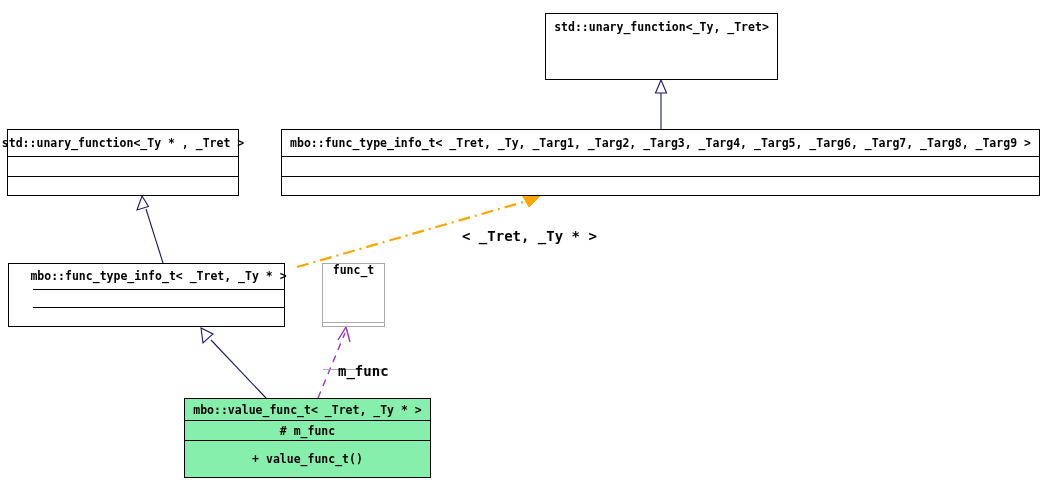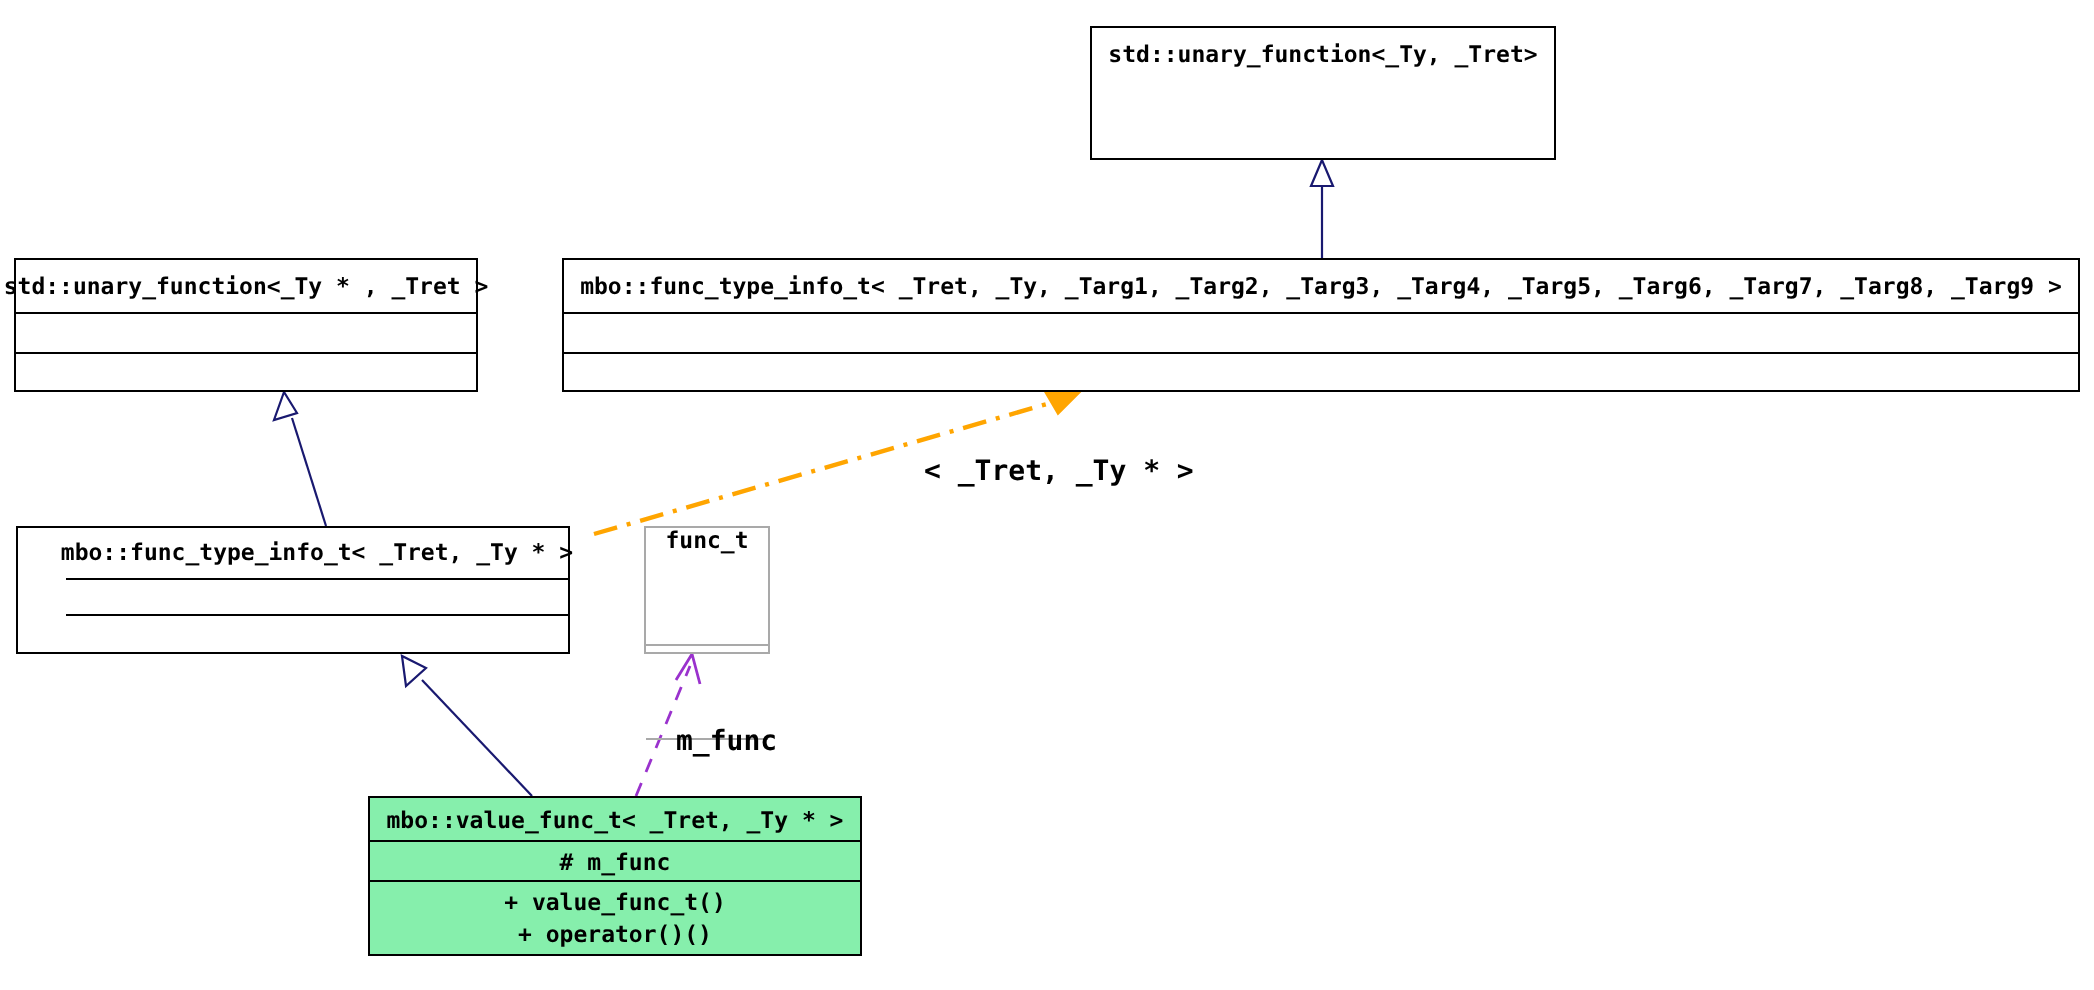--- a/index.html
+++ b/index.html
@@ -152,21 +152,20 @@
     <div class="node-ops node-sep empty" style="height:19px;"></div>
   </div>
 
   <div class="uml-node filled" style="left:184px; top:398px; width:247px; height:80px;">
     <div class="node-title" style="height:21px;">mbo::value_func_t&lt; _Tret, _Ty * &gt;</div>
     <div class="node-attrs node-sep" style="height:20px;">
       <div># m_func</div>
     </div>
     <div class="node-ops node-sep" style="height:37px;">
       <div>+ value_func_t()</div>
-      <div>+ operator()()</div>
     </div>
   </div>
 
   <div class="edge-label" style="left:462px; top:220px;">&lt; _Tret, _Ty * &gt;</div>
 
   <div class="edge-label" style="left:338px; top:355px;">m_func</div>
 
 </div>
 
 </body></html>

